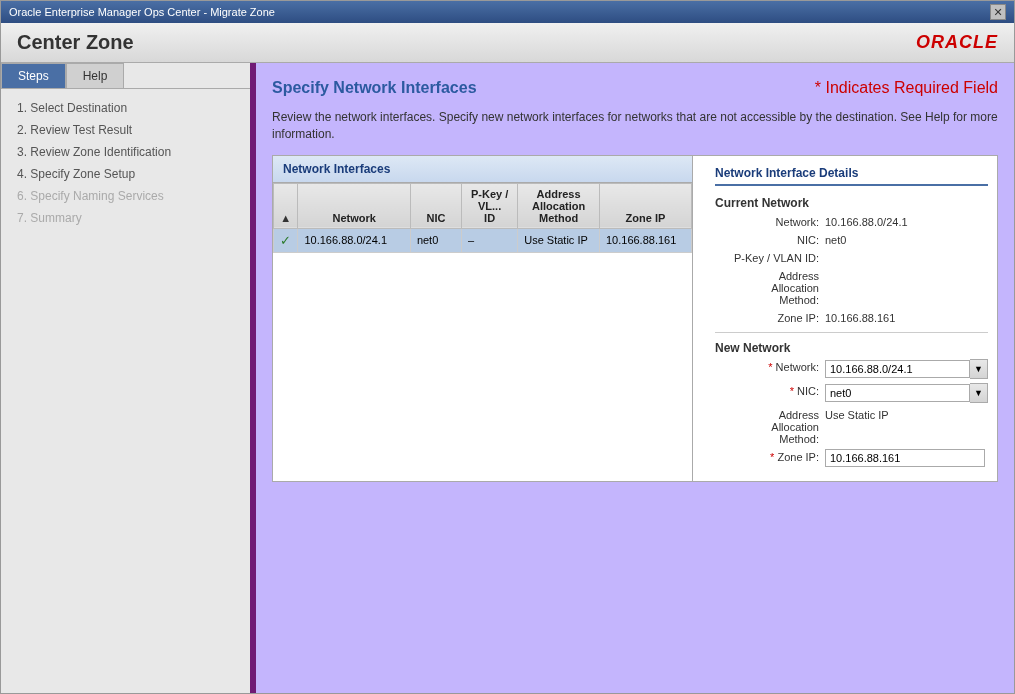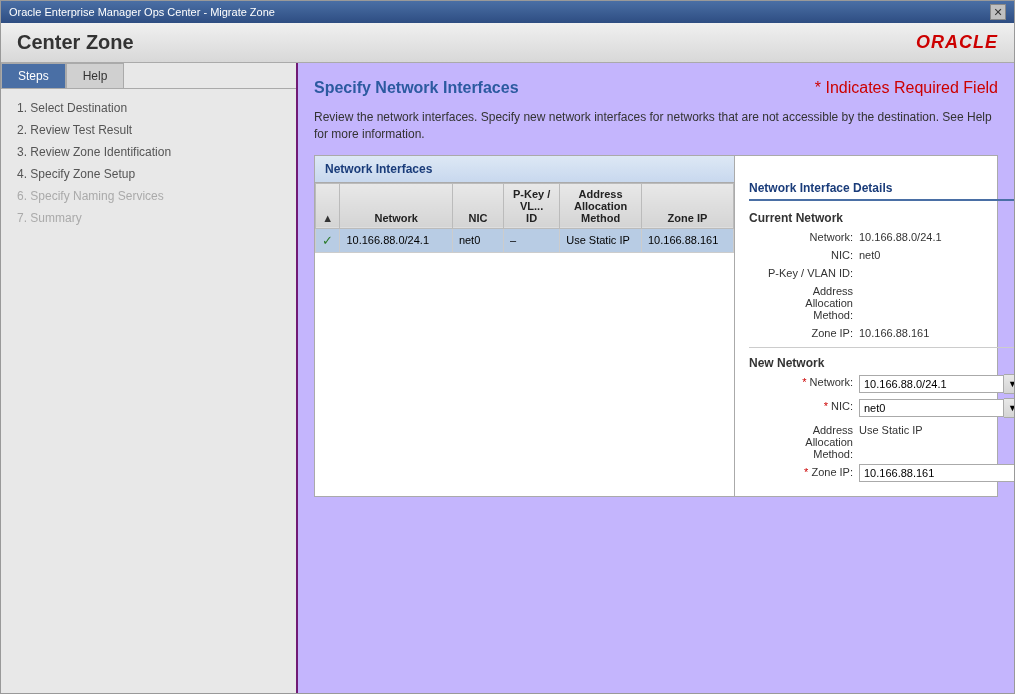--- a/index.html
+++ b/index.html
@@ -62,23 +62,23 @@
       font-weight: bold;
       font-style: italic;
       letter-spacing: 1px;
     }
     .main-content {
       display: flex;
       flex: 1;
       overflow: hidden;
     }
     .sidebar {
-      width: 297px;
+      width: 255px;
       background: #e8e8e8;
-      border-right: 2px solid #701a75;
+      border-right: 6px solid #701a75;
       flex-shrink: 0;
     }
     .sidebar-tabs {
       display: flex;
       border-bottom: 1px solid #aaa;
     }
     .sidebar-tab {
       padding: 5px 16px;
       font-size: 12px;
       cursor: pointer;
@@ -128,21 +128,21 @@
       margin-bottom: 6px;
     }
     .description {
       font-size: 12px;
       color: #333;
       margin-bottom: 12px;
       line-height: 1.4;
     }
     .panel-container {
       display: flex;
-      gap: 0;
+      gap: 8px;
       border: 1px solid #aaa;
       background: white;
       justify-content: space-between;
     }
     .network-interfaces-panel {
       flex: 0 0 420px;
       border-right: 1px solid #aaa;
     }
     .panel-title {
       background: linear-gradient(to bottom, #dde8f5, #c8d8ee);
@@ -188,21 +188,20 @@
       flex: 1;
       padding: 10px 14px;
     }
     .details-title {
       font-weight: bold;
       color: #1a3c7a;
       font-size: 12px;
       border-bottom: 2px solid #4a6fa5;
       padding-bottom: 4px;
       margin-bottom: 10px;
-      margin-top: 15px;
     }
     .section-header {
       font-weight: bold;
       color: #333;
       margin: 8px 0 4px 0;
       font-size: 12px;
     }
     .field-row {
       display: flex;
       align-items: flex-start;

